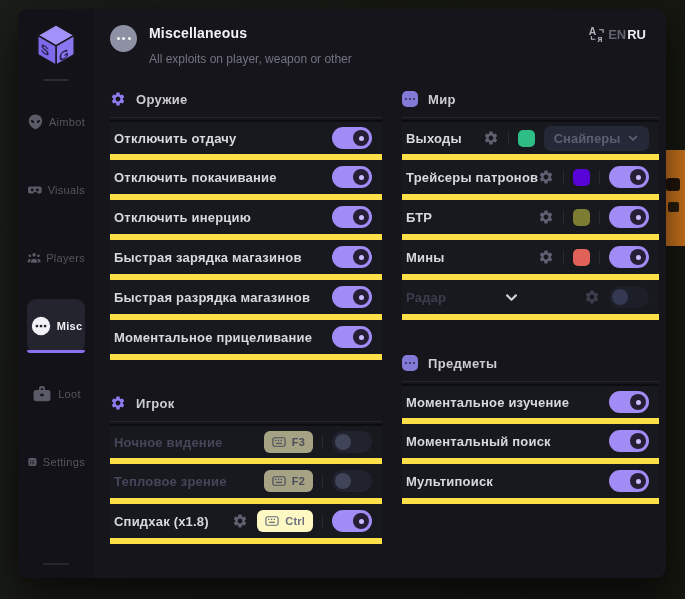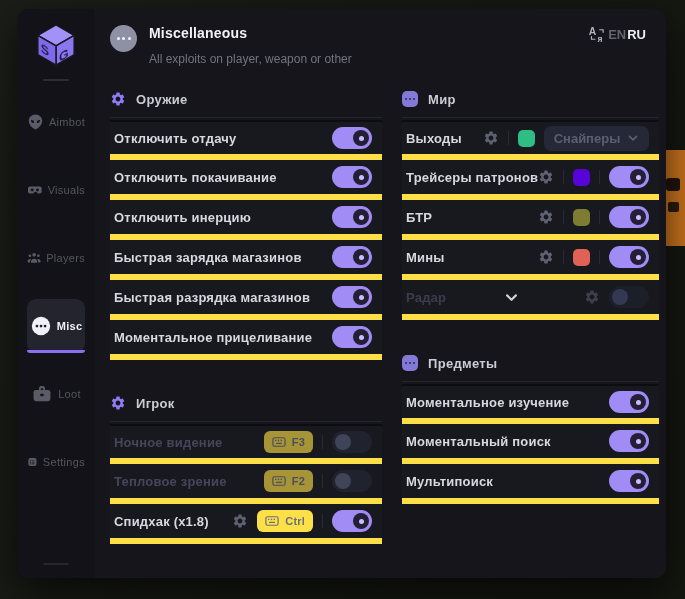--- a/index.html
+++ b/index.html
@@ -69,21 +69,21 @@
   .gearbtn.accent svg { fill:#7b86e0; }
   .vdiv { width:1px; height:14px; background:#272936; }
 
   .toggle { position:relative; width:40px; height:22px; border-radius:11px; flex:0 0 40px; }
   .toggle.on { background:#a18bf5; }
   .toggle.on .knob { position:absolute; right:3px; top:3px; width:16px; height:16px; border-radius:50%; background:#241f35; }
   .toggle.on .knob::after { content:""; position:absolute; left:5.5px; top:5.5px; width:5px; height:5px; border-radius:50%; background:#cbbcff; }
   .toggle.off { background:#20222d; }
   .toggle.off .knob { position:absolute; left:3px; top:3px; width:16px; height:16px; border-radius:50%; background:#404459; }
 
-  .kbd { display:inline-flex; align-items:center; gap:6px; height:22px; padding:0 8px; background:#fde047; border-radius:6px;
+  .kbd { display:inline-flex; align-items:center; gap:6px; height:22px; padding:0 8px; background:#fef9c3; border-radius:6px;
     color:#6b6f80; font-size:11px; font-weight:700; letter-spacing:.2px; }
   .kbd svg { width:14px; height:10px; color:#6b6f80; }
   .kbd.dimk { opacity:.62; }
 
   .dropdown { display:inline-flex; align-items:center; gap:7px; height:25px; padding:0 10px; background:#242837; border-radius:7px;
     color:#5b5f71; font-size:13px; font-weight:600; }
   .dropdown svg { width:12px; height:12px; color:#5b5f71; }
 
   .swatch { width:17px; height:17px; border-radius:5px; flex:0 0 17px; }
 

